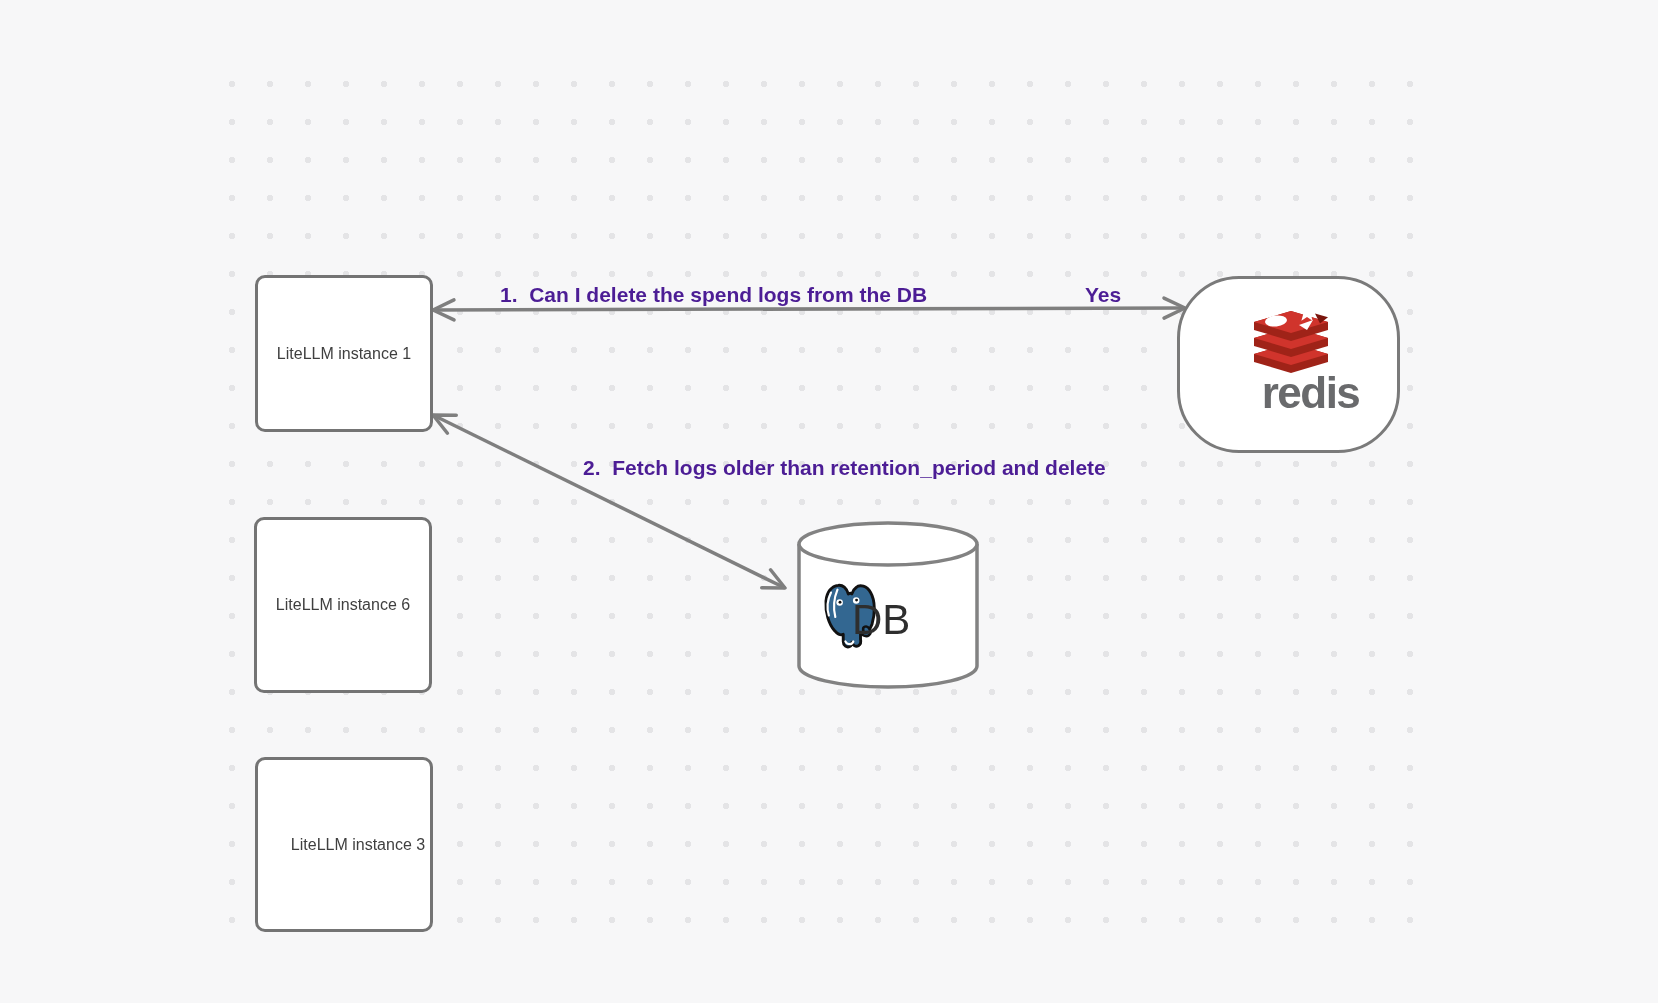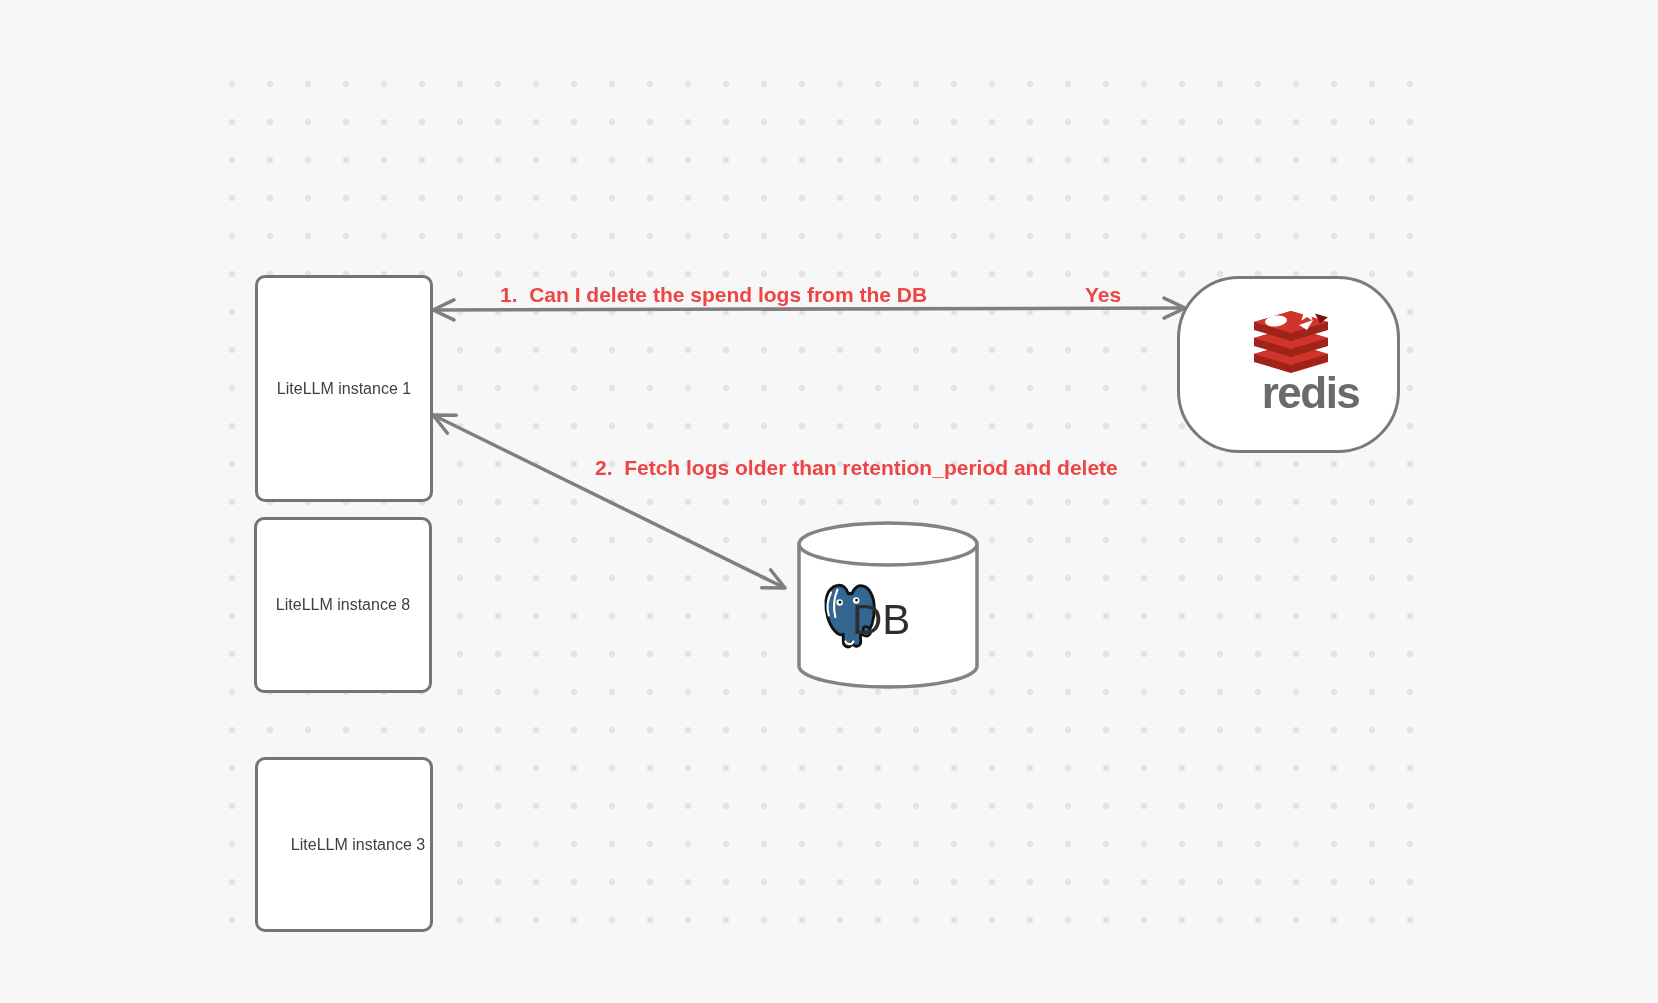--- a/index.html
+++ b/index.html
@@ -6,21 +6,21 @@
   .canvas{
     position:relative;width:1658px;height:1003px;background:#f7f7f8;
     overflow:hidden;font-family:"Liberation Sans",sans-serif;
   }
   .dot-grid{
     position:absolute;left:213px;top:65px;width:1216px;height:874px;
     background-image:radial-gradient(circle 3.2px at 19px 19px,#e4e4e6 97%,transparent 100%);
     background-size:38px 38px;
   }
   .lite-box{
-    position:absolute;width:178px;height:227px;background:#ffffff;
+    position:absolute;width:178px;height:157px;background:#ffffff;
     border:3.5px solid #747474;border-radius:10px;box-sizing:border-box;
     display:flex;align-items:center;justify-content:center;
   }
   .lite-box span{font-size:16px;color:#3f3f3f;}
   #box1{left:255px;top:275px;}
   #box2{left:254px;top:517px;height:176px;}
   #box3{left:255px;top:757px;height:175px;padding-left:28px;}
 
   .redis-node{
     position:absolute;left:1177px;top:276px;width:223px;height:177px;
@@ -34,26 +34,26 @@
   }
 
   .cyl-svg{position:absolute;left:795px;top:518px;}
   .pg-svg{position:absolute;left:812px;top:581px;}
   .db-text{position:absolute;left:852px;top:597px;font-size:42px;color:#2e2e2e;line-height:1.1;}
 
   .overlay{position:absolute;left:0;top:0;pointer-events:none;}
   .overlay line{pointer-events:stroke;}
 
   .edge-label{
-    position:absolute;font-size:21px;font-weight:bold;color:#ef4444;
+    position:absolute;font-size:21px;font-weight:bold;color:#4c1d95;
     white-space:pre;line-height:26px;
   }
   #edge1-label{left:500px;top:282px;}
   #edge1-response{left:1085px;top:282px;}
-  #edge2-label{left:583px;top:455px;margin-left:12px;}
+  #edge2-label{left:583px;top:455px;}
 </style>
 </head>
 <body>
 
 <div class="canvas">
 
   <div class="dot-grid"></div>
 
   <svg class="overlay" width="1658" height="1003" viewBox="0 0 1658 1003">
     <defs>
@@ -62,21 +62,21 @@
       </marker>
     </defs>
     <line x1="433" y1="310" x2="1185" y2="308" stroke="#7f7f7f" stroke-width="3.5" marker-start="url(#arrowhead)" marker-end="url(#arrowhead)"></line>
     <line x1="433" y1="415" x2="785" y2="588" stroke="#7f7f7f" stroke-width="3.5" marker-start="url(#arrowhead)" marker-end="url(#arrowhead)"></line>
   </svg>
 
   <div class="lite-box" id="box1">
     <span>LiteLLM instance 1</span>
   </div>
   <div class="lite-box" id="box2">
-    <span>LiteLLM instance 8</span>
+    <span>LiteLLM instance 6</span>
   </div>
   <div class="lite-box" id="box3">
     <span>LiteLLM instance 3</span>
   </div>
 
   <div class="redis-node">
     <svg class="redis-logo" width="84" height="76" viewBox="0 0 84 76">
 
       <path d="M5,55 L42,44 L79,55 L79,63 L42,74 L5,63 Z" fill="#9f2318"></path>
       <path d="M42,44 L79,55 L42,66 L5,55 Z" fill="#d0342c"></path>

